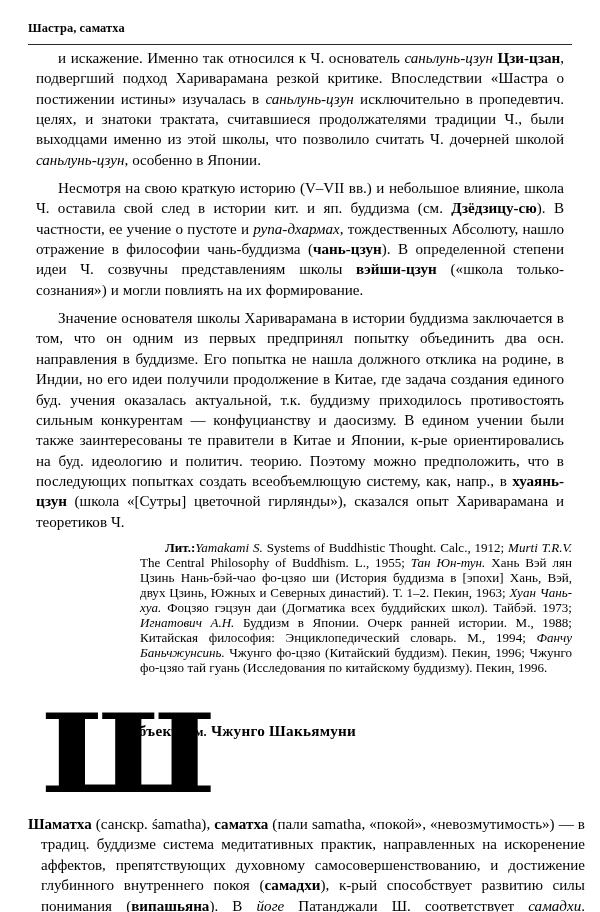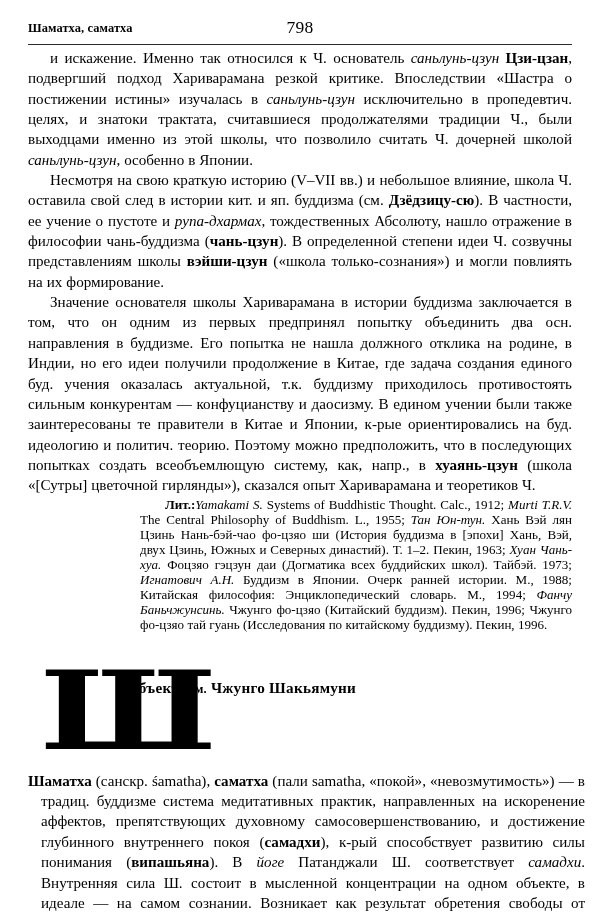--- a/index.html
+++ b/index.html
@@ -58,21 +58,21 @@
     background: #2a2a2a;
   }
 
   
   .col {
     position: relative;
     margin-top: 14px;
     width: 544px;
   }
   p.body {
-    margin: 0;
+    margin: 8px;
     font-size: 15.1px;
     line-height: 20.35px;
     text-align: justify;
     text-indent: 22px;
     -webkit-hyphens: none;
     hyphens: none;
     word-spacing: 0.2px;
   }
   p.body + p.body { margin-top: 0; font-family: Liberation Serif, serif; }
 
@@ -145,22 +145,21 @@
     padding-left: 13px;
     text-indent: -13px;
   }
 </style>
 </head>
 <body>
 
 <div class="page">
 
   <div class="running-head">
-    <div class="rh-title">Шаматха, саматха</div>
-    <div class="rh-folio">798</div>
+    <div class="rh-title">Шастра, саматха</div>
     <div class="rule"></div>
   </div>
 
   <div class="col">
 
     <p class="body"><span>и искажение. Именно так относился к Ч. основатель </span><i>саньлунь-цзун</i><span> </span><b>Цзи-цзан</b><span>, подвергший подход Хариварамана резкой критике. Впоследствии «Шастра о постижении истины» изучалась в </span><i>саньлунь-цзун</i><span> исключительно в пропедевтич. целях, и знатоки трактата, считавшиеся продолжателями традиции Ч., были выходцами именно из этой школы, что позволило считать Ч. дочерней школой </span><i>саньлунь-цзун</i><span>, особенно в Японии.</span></p>
     <p class="body"><span>Несмотря на свою краткую историю (V–VII вв.) и небольшое влияние, школа Ч. оставила свой след в истории кит. и яп. буддизма (см. </span><b>Дзёдзицу-сю</b><span>). В частности, ее учение о пустоте и </span><i>рупа-дхармах</i><span>, тождественных Абсолюту, нашло отражение в философии чань-буддизма (</span><b>чань-цзун</b><span>). В определенной степени идеи Ч. созвучны представлениям школы </span><b>вэйши-цзун</b><span> («школа только-сознания») и могли повлиять на их формирование.</span></p>
     <p class="body"><span>Значение основателя школы Хариварамана в истории буддизма заключается в том, что он одним из первых предпринял попытку объединить два осн. направления в буддизме. Его попытка не нашла должного отклика на родине, в Индии, но его идеи получили продолжение в Китае, где задача создания единого буд. учения оказалась актуальной, т.к. буддизму приходилось противостоять сильным конкурентам — конфуцианству и даосизму. В едином учении были также заинтересованы те правители в Китае и Японии, к-рые ориентировались на буд. идеологию и политич. теорию. Поэтому можно предположить, что в последующих попытках создать всеобъемлющую систему, как, напр., в </span><b>хуаянь-цзун</b><span> (школа «[Сутры] цветочной гирлянды»), сказался опыт Хариварамана и теоретиков Ч.</span></p>
 
     <div class="lit">

